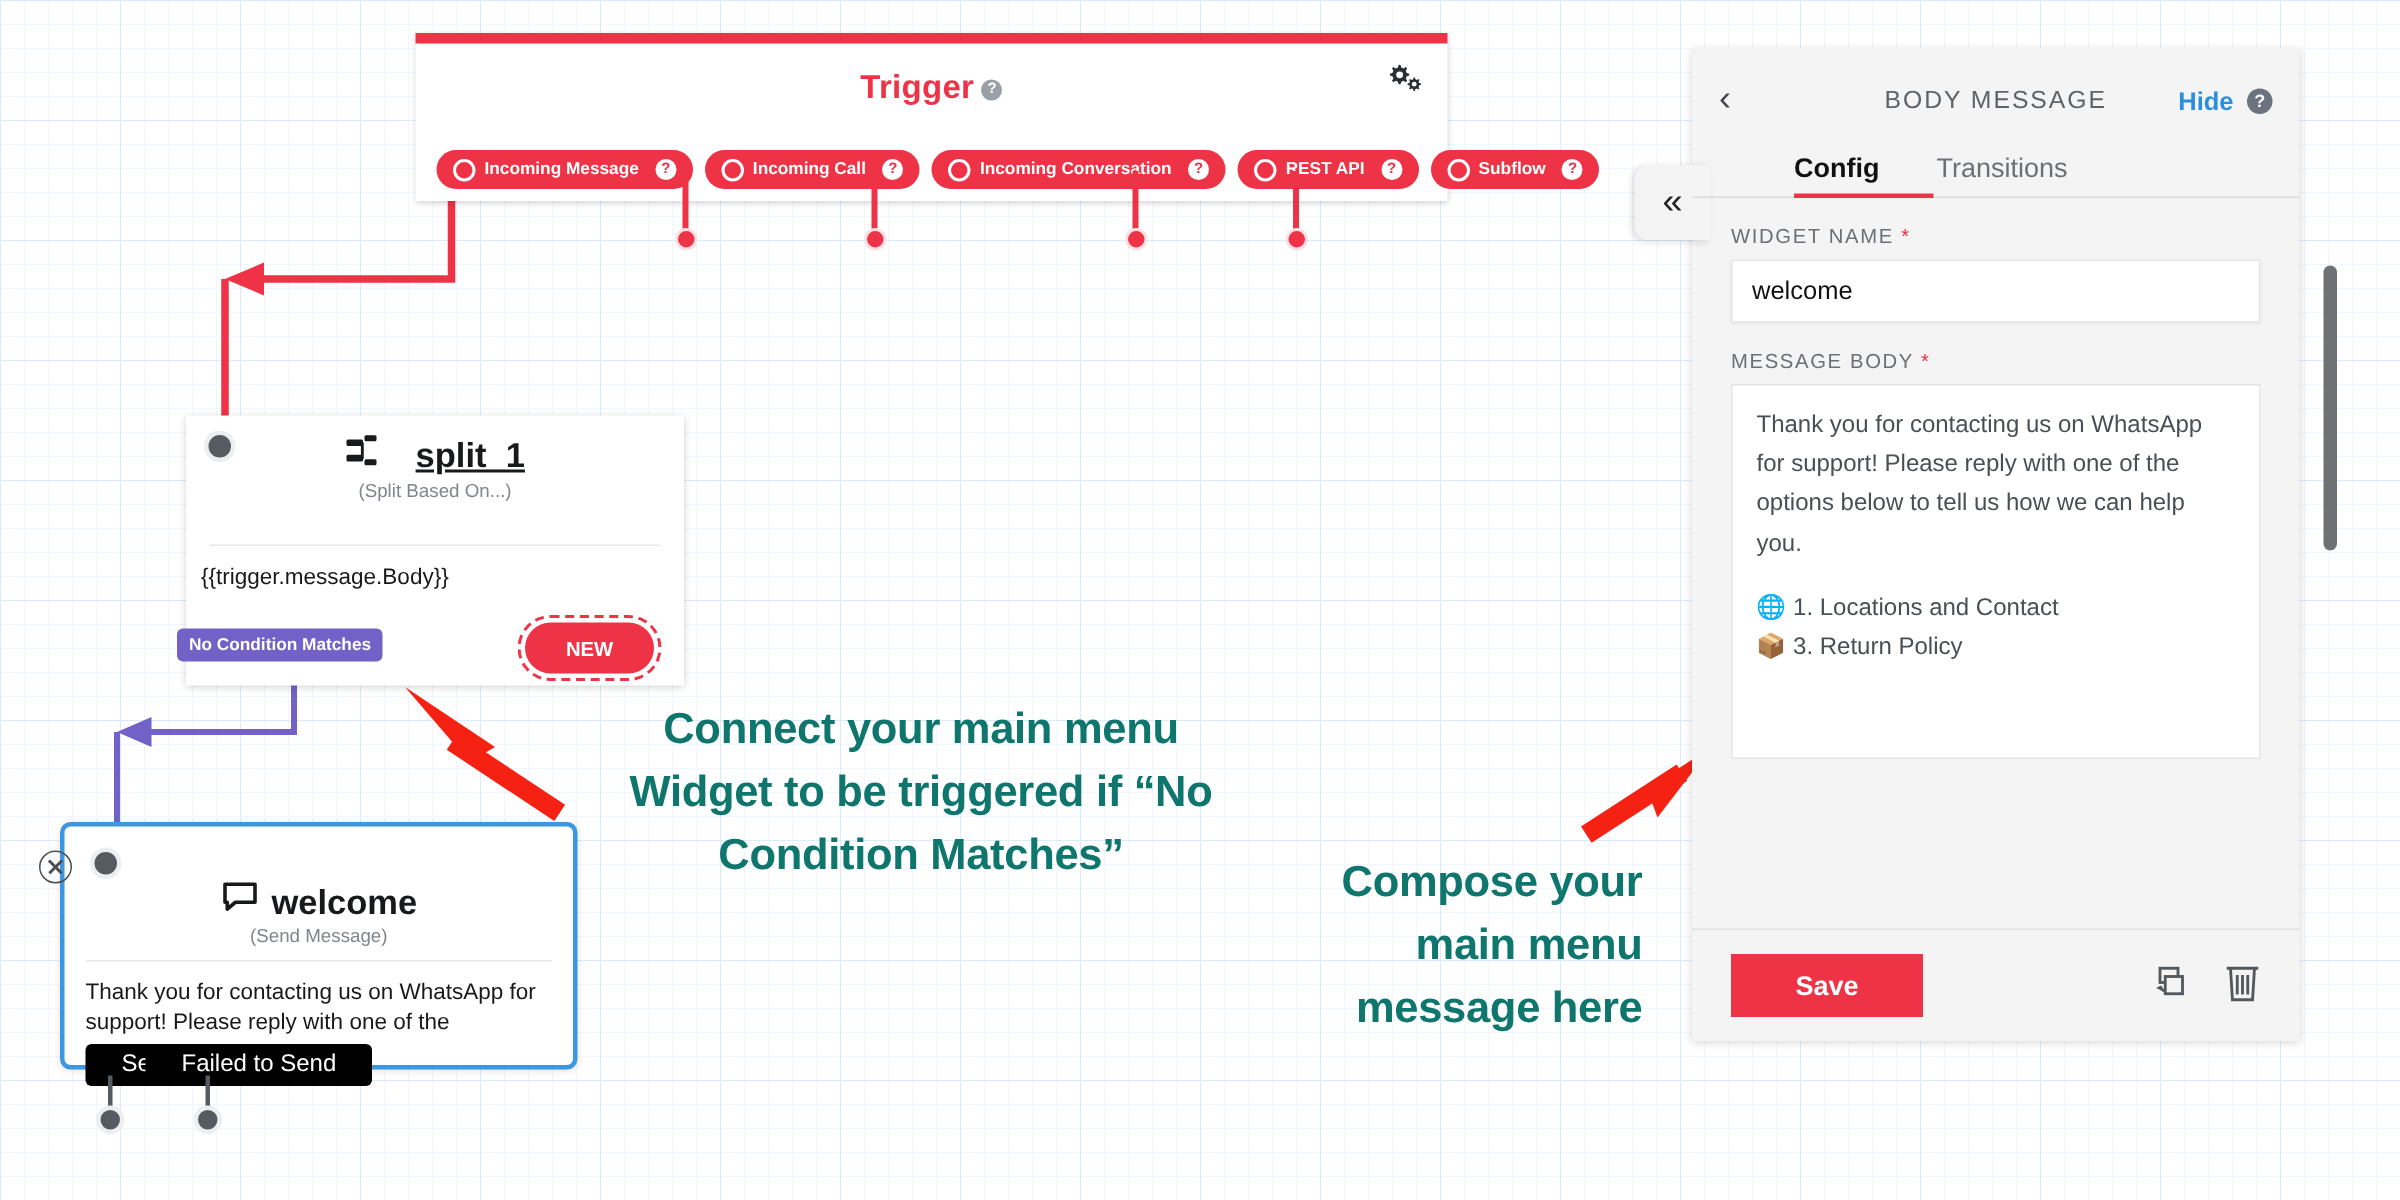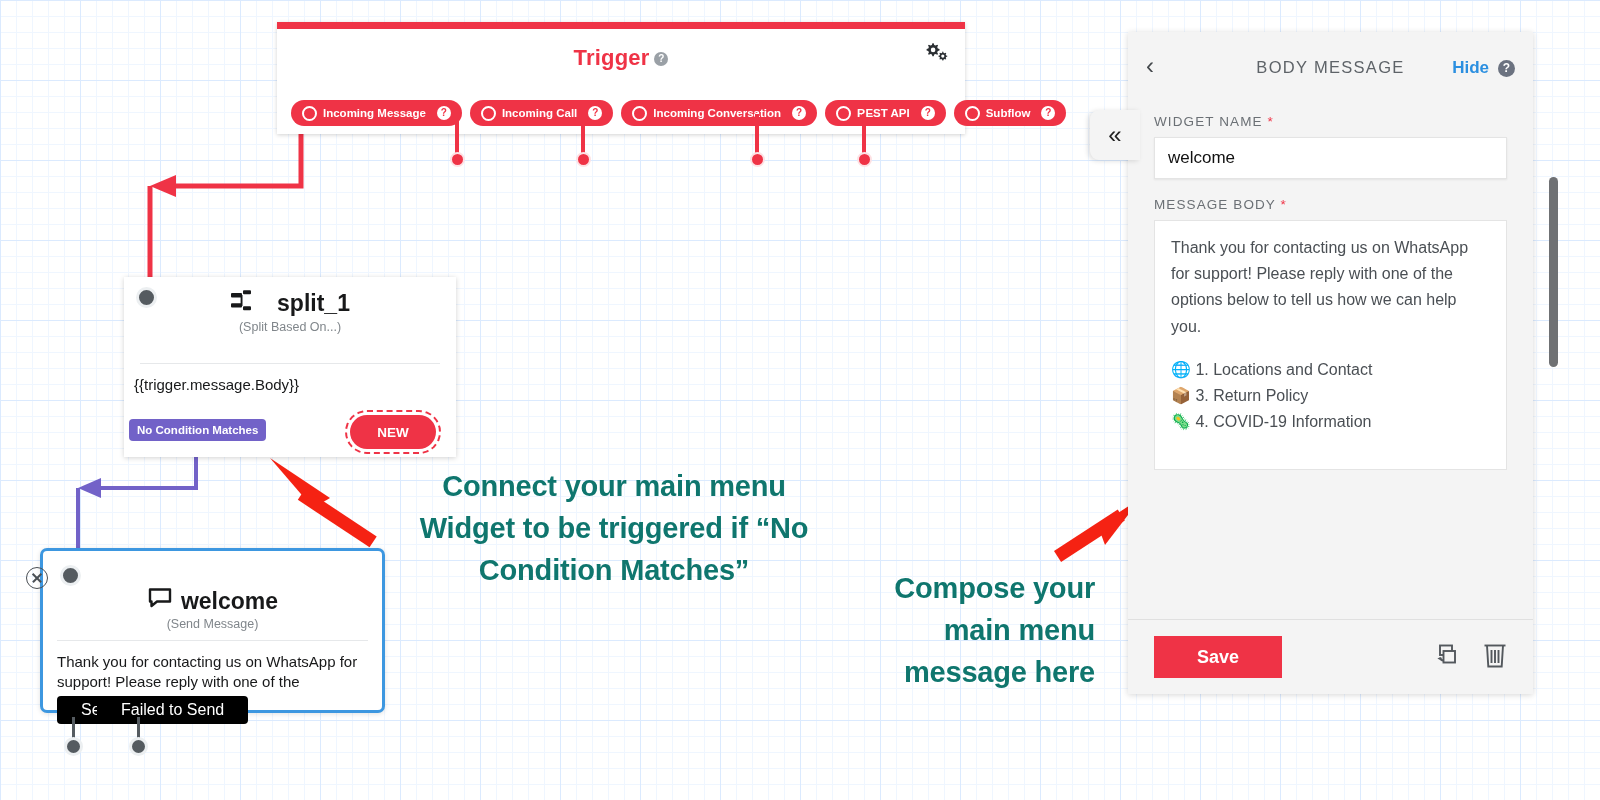--- a/index.html
+++ b/index.html
@@ -67,37 +67,37 @@
     left:124px;top:277px;width:332px;height:180px;background:#fff;
     box-shadow:0 1px 5px rgba(0,0,0,.18);
   }
   #split-head{height:78px;position:relative;}
   .port{
     width:21px;height:21px;border-radius:50%;background:#555b60;
     border:3px solid #eceff1;box-sizing:border-box;
   }
   #split-name{
     text-align:center;font-size:23px;font-weight:700;color:#18191a;
-    padding-top:12px;display:flex;align-items:center;justify-content:center;gap:24px;
+    padding-top:12px;display:flex;align-items:center;justify-content:center;gap:24px;text-decoration:underline;
   }
   .sub-label{
     text-align:center;color:#80868b;font-size:12.5px;margin-top:2px;
   }
   #split-divider{height:1px;background:#e6e8ea;margin:8px 16px 0 16px;}
   #split-expr{
     padding:12px 10px 0 10px;font-size:15px;color:#18191a;
   }
   #new-chip{
     right:20px;bottom:8px;width:86px;height:34px;border-radius:17px;
     background:#ef3346;color:#fff;font-size:13.5px;font-weight:700;
     display:flex;align-items:center;justify-content:center;
     outline:2px dashed #ef3346;outline-offset:3px;
   }
   #nocond-chip{
-    left:129px;top:419px;background:#7262c8;color:#fff;border-radius:4px;
+    left:118px;top:419px;background:#7262c8;color:#fff;border-radius:4px;
     font-size:11.5px;font-weight:600;padding:5px 8px;white-space:nowrap;
   }
 
   
   #welcome-widget{
     left:40px;top:548px;width:345px;height:165px;background:#fff;
     border:3px solid #3d97e0;border-radius:7px;box-sizing:border-box;
     box-shadow:0 1px 5px rgba(0,0,0,.12);
   }
   #welcome-name{
@@ -335,20 +335,26 @@
     <span>«</span>
   </div>
 
   <div id="panel-top">
     <div class="abs" id="panel-back">‹</div>
     <div id="panel-title">BODY MESSAGE</div>
     <div class="abs" id="panel-hide">Hide</div>
     <div class="abs" id="panel-hide-q"><span class="qmark dark" style="vertical-align:0;margin:0;width:17px;height:17px;line-height:17px;font-size:12px;">?</span></div>
   </div>
 
+  <div id="tabs">
+    <div class="tab active">Config</div>
+    <div class="tab">Transitions</div>
+    <div id="tab-underline"></div>
+    <div id="tab-active-bar"></div>
+  </div>
 
   <div class="field-label">
     <span>WIDGET NAME</span>
     <span class="req">*</span>
   </div>
   <div id="widget-name-input">welcome</div>
 
   <div class="field-label">
     <span>MESSAGE BODY</span>
     <span class="req">*</span>
@@ -356,24 +362,20 @@
   <div id="message-body-box">
     <div>Thank you for contacting us on WhatsApp for support! Please reply with one of the options below to tell us how we can help you.</div>
     <div style="height:17px;"></div>
     <div>
       <span>🌐</span>
       <span>1. Locations and Contact</span>
     </div>
     <div>
       <span>📦</span>
       <span>3. Return Policy</span>
-    </div>
-    <div>
-      <span>🦠</span>
-      <span>4. COVID-19 Information</span>
     </div>
   </div>
 
   <div id="panel-footer">
     <div class="abs" id="save-btn">Save</div>
     <div class="abs" id="dup-icon">
       <svg width="30" height="30" viewBox="0 0 30 30">
         <g fill="none" stroke="#53585d" stroke-width="1.9">
           <rect x="9" y="5.5" width="12" height="9.5"></rect>
           <rect x="12.5" y="11" width="11.5" height="11.5" fill="#f4f4f4"></rect>

